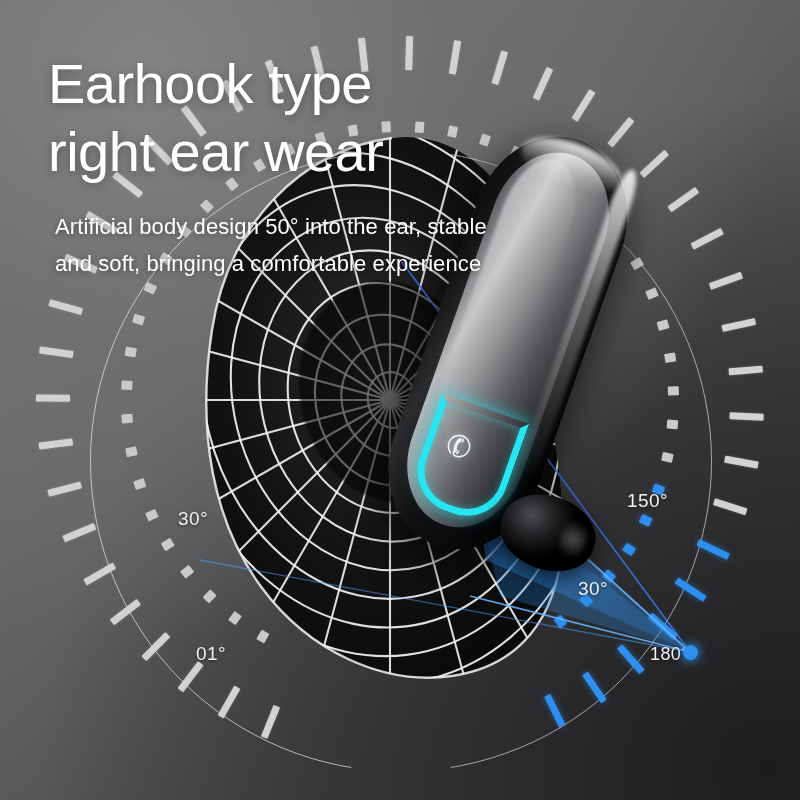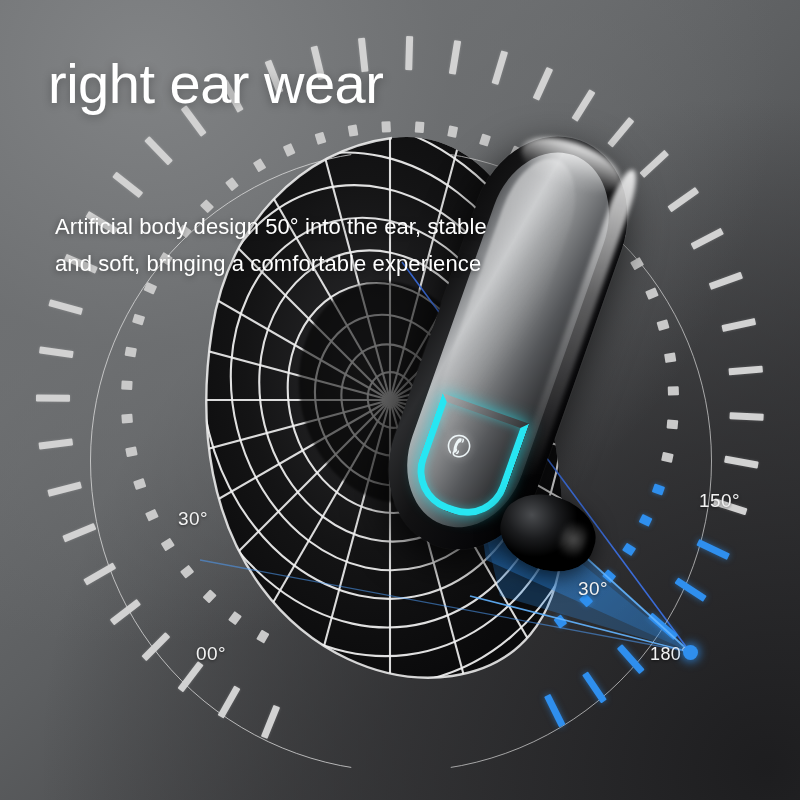--- a/index.html
+++ b/index.html
@@ -515,24 +515,25 @@
     <div class="face"></div>
     <div class="gloss"></div>
     <div class="rimhi"></div>
     <div class="tophi"></div>
     <div class="ring"></div>
     <div class="phone">✆</div>
   </div>
   <div class="nozzle"></div>
 
   <div class="dlabel" style="left:178px;top:508px;">30°</div>
-  <div class="dlabel" style="left:196px;top:643px;">00°</div>
-  <div class="dlabel" style="left:699px;top:490px;">150°</div>
+  <div class="dlabel" style="left:196px;top:643px;">01°</div>
+  <div class="dlabel" style="left:627px;top:490px;">150°</div>
   <div class="dlabel sm" style="left:650px;top:644px;">180°</div>
   <div class="dlabel" style="left:578px;top:578px;">30°</div>
   <div class="bluedot" style="left:683px;top:645px;"></div>
 
   <div class="headline">
+    <div>Earhook type</div>
     <div>right ear wear</div>
   </div>
   <div class="subtitle">Artificial body design 50° into the ear, stable and soft, bringing a comfortable experience</div>
 
 </div>
 
 </body></html>

